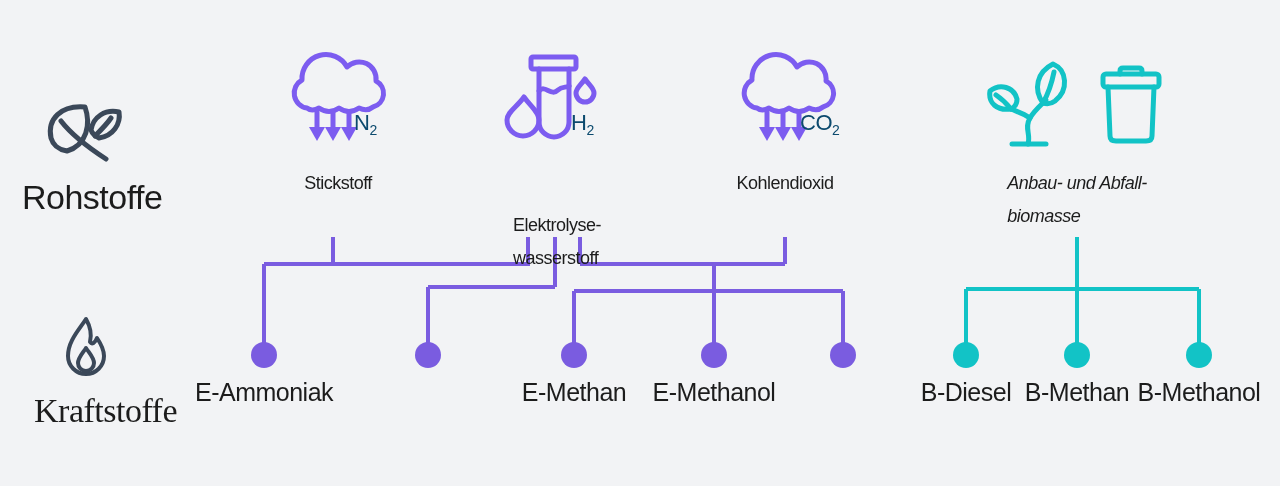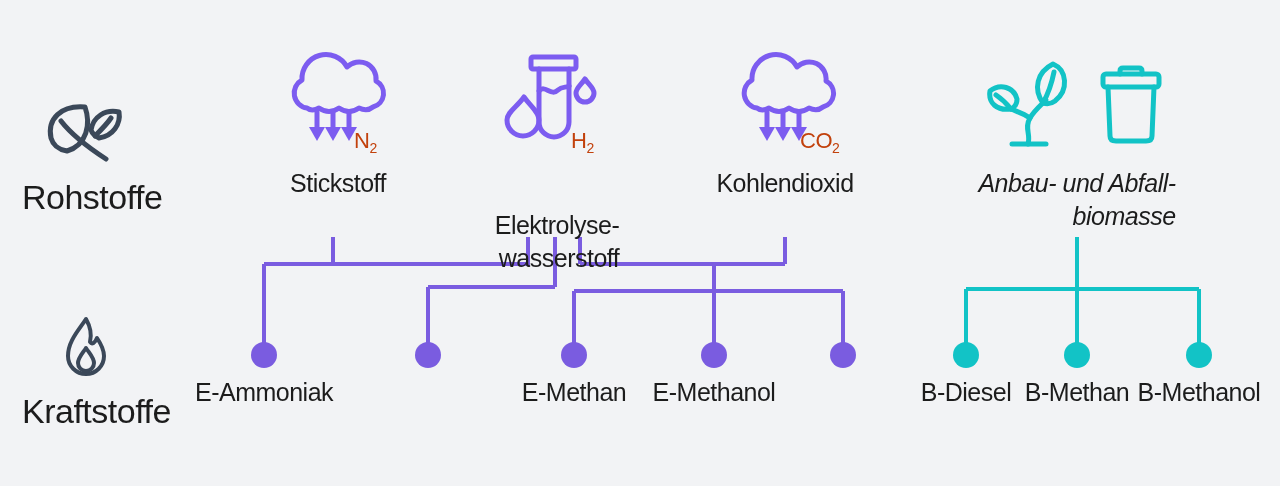--- a/index.html
+++ b/index.html
@@ -18,42 +18,41 @@
   .row-title{
     position:absolute;
     font-size:34px;
     letter-spacing:-0.5px;
     color:#1c1c1c;
     white-space:nowrap;
   }
   .node-label{
     position:absolute;
     transform:translateX(-50%);
-    text-align:right;
-    font-size:25px;
+    text-align:left;
+    font-size:18px;
     line-height:33px;
     letter-spacing:-0.5px;
     white-space:nowrap;
   }
   .fuel-label{
     position:absolute;
     transform:translateX(-50%);
     text-align:center;
     font-size:25px;
     line-height:30px;
     letter-spacing:-0.5px;
     white-space:nowrap;
   }
   .formula{
     position:absolute;
     font-size:22px;
     letter-spacing:-0.5px;
-    color:#c2410c;
+    color:#0c4a6e;
     white-space:nowrap;
-    margin-top:18px;
   }
   .formula sub{
     font-size:14px;
     line-height:0;
   }
 </style>
 </head>
 <body>
 
 <div class="canvas">
@@ -91,21 +90,21 @@
     </g>
   </svg>
   <div class="row-title" style="left:22px;top:178px;">Rohstoffe</div>
 
   <svg class="icon" style="left:62px;top:316px;" width="46" height="64" viewBox="0 0 46 64">
     <g stroke="#3b4859" stroke-width="4" fill="none" stroke-linecap="round" stroke-linejoin="round">
       <path d="M24,3 C17,14 6,25 6,40 A18,18 0 0 0 24,58 A18,18 0 0 0 42,40 C42,33 39,28 35,22 C33,27 30,29 28,26 C30,18 28,10 24,3 Z"></path>
       <path d="M24,32 C20,38 16,42 16,47 A8,8 0 0 0 32,47 C32,42 28,38 24,32 Z"></path>
     </g>
   </svg>
-  <div class="row-title" style="left:22px;top:392px;">Kraftstoffe</div>
+  <div class="row-title" style="left:34px;top:392px;font-family:Liberation Serif, serif;">Kraftstoffe</div>
 
   <svg class="icon" style="left:283px;top:44px;" width="105" height="102" viewBox="0 0 105 102">
     <g stroke="#7c5cf0" stroke-width="5" fill="none" stroke-linecap="round" stroke-linejoin="round">
       <path d="M24,64 A15,15 0 0 1 19,36 A24,24 0 0 1 64,23 A17,17 0 0 1 93,37 A14,14 0 0 1 90,63 Q84,68 76,64 Q66,71 56,64 Q46,71 36,64 Q29,68 24,64 Z"></path>
       <path d="M34,68 V84 M50,68 V84 M66,68 V84"></path>
     </g>
     <g fill="#7c5cf0">
       <path d="M26,83 L42,83 L34,97 Z"></path>
       <path d="M42,83 L58,83 L50,97 Z"></path>
       <path d="M58,83 L74,83 L66,97 Z"></path>

